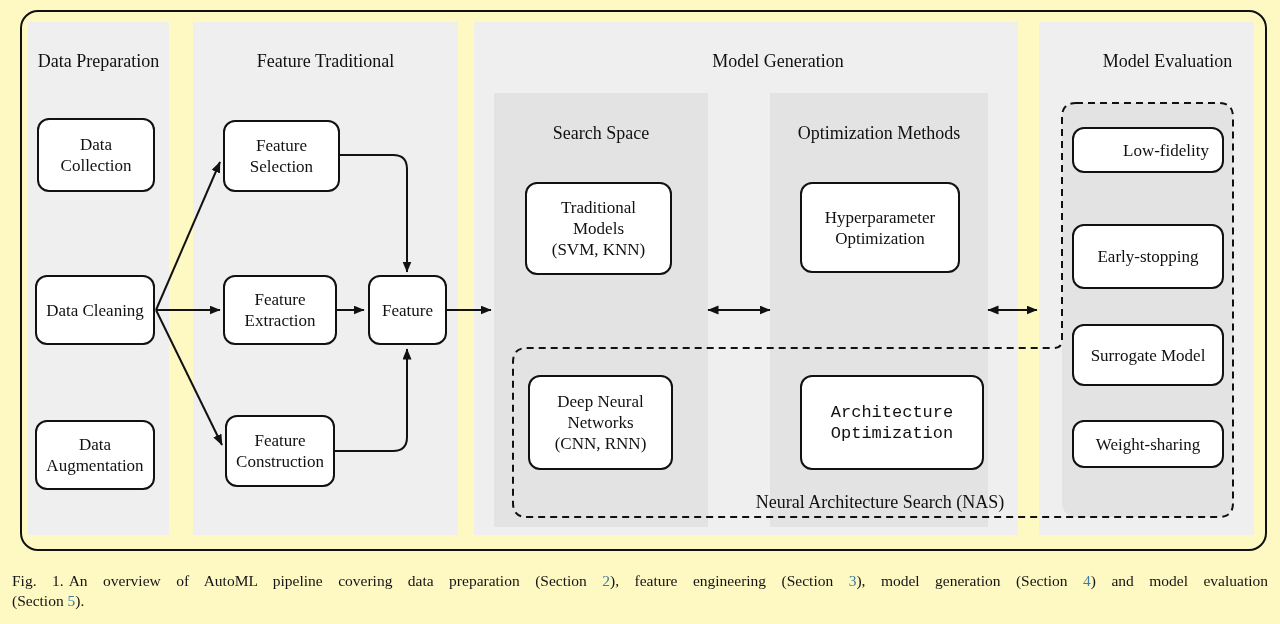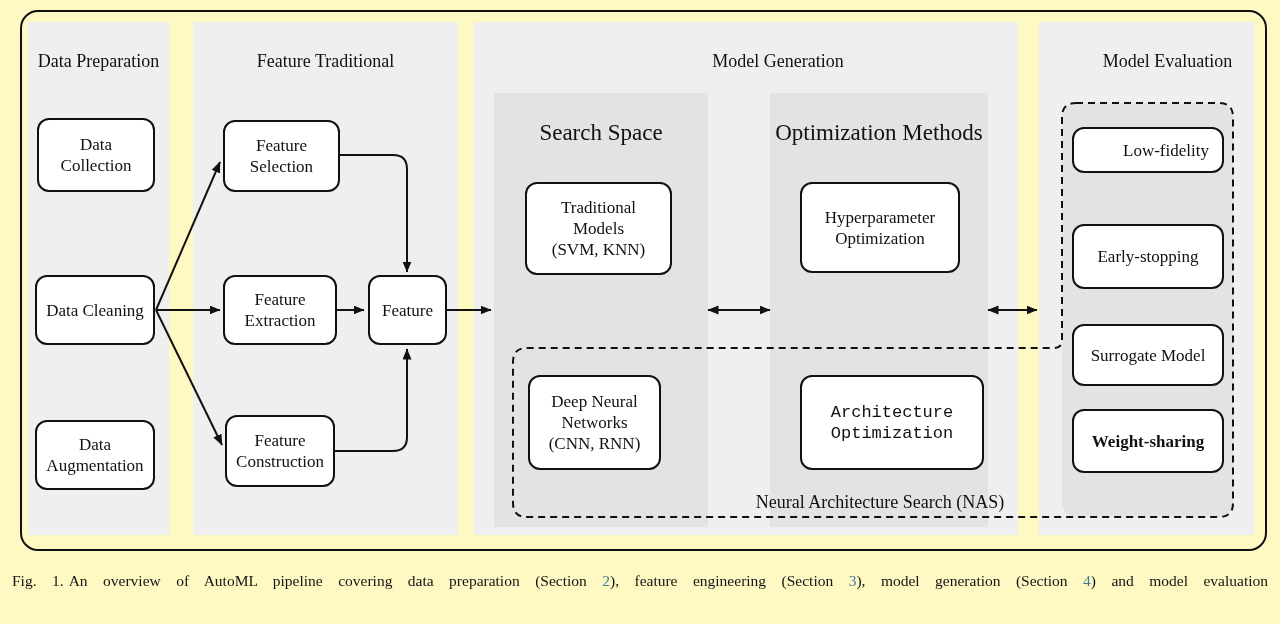--- a/index.html
+++ b/index.html
@@ -11,21 +11,21 @@
     position:absolute;left:20px;top:10px;width:1243px;height:537px;
     border:2px solid #111;border-radius:18px;background:transparent;z-index:0;
   }
   .panel{position:absolute;top:22px;height:513px;background:#efefef;z-index:0;}
   .subpanel{position:absolute;background:#e3e3e3;z-index:0;}
   svg.connectors{position:absolute;left:0;top:0;z-index:1;pointer-events:none;}
   .ptitle{
     position:absolute;top:50px;text-align:center;font-size:18px;line-height:22px;z-index:2;
   }
   .stitle{
-    position:absolute;top:122px;text-align:center;font-size:23px;line-height:22px;z-index:2;
+    position:absolute;top:122px;text-align:center;font-size:18px;line-height:22px;z-index:2;
   }
   .node{
     position:absolute;z-index:2;background:#ffffff;border:2px solid #111;border-radius:12px;
     display:flex;align-items:center;justify-content:center;text-align:center;
     font-size:17px;line-height:21px;box-sizing:border-box;
   }
   .node .lbl{white-space:pre-line;}
   .naslabel{
     position:absolute;left:740px;top:483px;width:280px;text-align:center;
     font-size:18px;line-height:22px;z-index:2;margin-top:8px;
@@ -113,21 +113,21 @@
     </div>
   <div class="node" style="left:368px;top:275px;width:79px;height:70px;">
     <span class="lbl">Feature</span>
     </div>
 
   <div class="node" style="left:525px;top:182px;width:147px;height:93px;">
     <span class="lbl">Traditional
 Models
 (SVM, KNN)</span>
     </div>
-  <div class="node" style="left:528px;top:375px;width:133px;height:95px;">
+  <div class="node" style="left:528px;top:375px;width:145px;height:95px;">
     <span class="lbl">Deep Neural
 Networks
 (CNN, RNN)</span>
     </div>
   <div class="node" style="left:800px;top:182px;width:160px;height:91px;">
     <span class="lbl">Hyperparameter
 Optimization</span>
     </div>
   <div class="node" style="left:800px;top:375px;width:184px;height:95px;font-family:Liberation Mono, monospace;">
     <span class="lbl">Architecture
@@ -138,23 +138,26 @@
 
   <div class="node" style="left:1072px;top:127px;width:152px;height:46px;padding-left:36px;">
     <span class="lbl">Low-fidelity</span>
     </div>
   <div class="node" style="left:1072px;top:224px;width:152px;height:65px;">
     <span class="lbl">Early-stopping</span>
     </div>
   <div class="node" style="left:1072px;top:324px;width:152px;height:62px;">
     <span class="lbl">Surrogate Model</span>
     </div>
-  <div class="node" style="left:1072px;top:409px;width:152px;height:64px;font-weight:bold;">
+  <div class="node" style="left:1072px;top:420px;width:152px;height:48px;">
     <span class="lbl">Weight-sharing</span>
     </div>
 
   <div class="caption">
     <div class="jline">
       <span class="figb">Fig. 1.</span><span>An overview of AutoML pipeline covering data preparation (Section </span><span class="slink" style="color: rgb(62, 124, 166);">2</span><span>), feature engineering (Section </span><span class="slink" style="color: rgb(62, 124, 166);">3</span><span>), model generation (Section </span><span class="slink" style="color: rgb(62, 124, 166);">4</span><span>) and model evaluation</span>
     </div>
+    <div>
+      <span>(Section </span><span class="slink" style="color: rgb(62, 124, 166);">5</span><span>).</span>
+    </div>
   </div>
 
 </div>
 
 </body></html>

